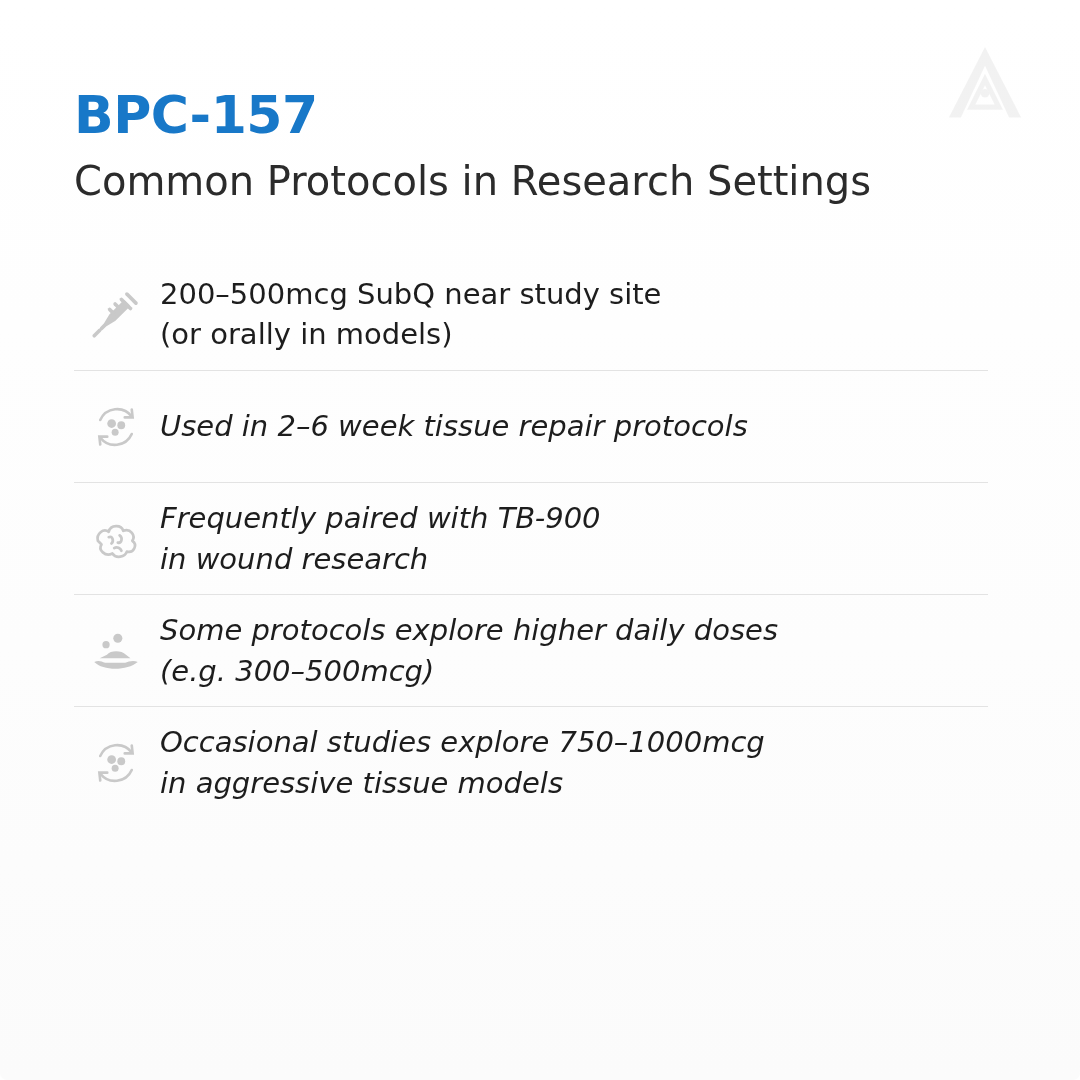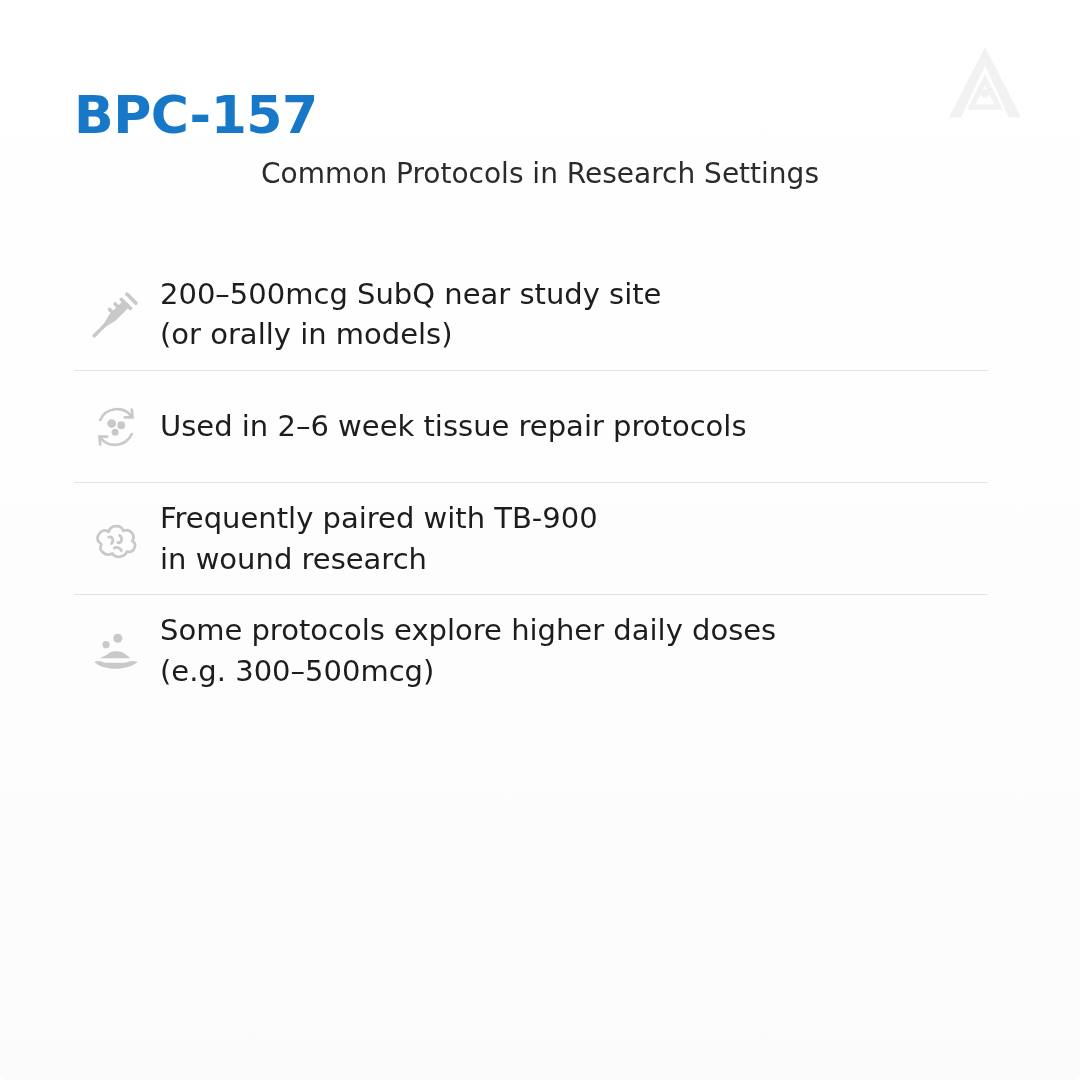--- a/index.html
+++ b/index.html
@@ -37,41 +37,41 @@
   .title {
     font-size: 52px;
     font-weight: 700;
     color: #1878c8;
     letter-spacing: -0.5px;
     line-height: 1.05;
     margin: 0;
   }
   .subtitle {
     margin: 14px 0 0 0;
-    font-size: 28px;
+    font-size: 40px;
     font-weight: 400;
     color: #2b2b2b;
     line-height: 1.2;
-    text-align: center;
   }
   .list {
     position: absolute;
     left: 74px;
     right: 92px;
     top: 258px;
   }
   .row {
     display: flex;
     align-items: center;
     min-height: 112px;
     padding: 14px 0;
     box-sizing: border-box;
   }
   .row + .row {
     border-top: 1px solid #e3e3e3;
+    font-style: italic;
   }
   .row-icon {
     flex: 0 0 84px;
     height: 64px;
     display: flex;
     align-items: center;
     justify-content: center;
     color: #c9c9c9;
   }
   .row-text {
@@ -158,15 +158,32 @@
           <circle cx="34" cy="18" r="5" fill="#c9c9c9"></circle>
           <circle cx="21" cy="25" r="4" fill="#c9c9c9"></circle>
           <path d="M22 36 C26 31 38 31 43 36 L48 40 L14 40 Z" fill="#c9c9c9"></path>
           <path d="M8 44 C18 54 44 54 56 44 C52 42 46 43 42 45 L20 45 C16 43 12 42 8 44 Z" fill="#c9c9c9"></path>
         </svg>
       </div>
       <div class="row-text">Some protocols explore higher daily doses
 (e.g. 300–500mcg)</div>
     </div>
 
+    <div class="row">
+      <div class="row-icon">
+        <svg viewBox="0 0 64 64" width="56" height="56" aria-hidden="true">
+          <g fill="none" stroke="#c9c9c9" stroke-width="3" stroke-linecap="round">
+            <path d="M14 24 A21 21 0 0 1 50 20"></path>
+            <path d="M50 40 A21 21 0 0 1 14 44"></path>
+            <path d="M50 12 L51 21 L42 21"></path>
+            <path d="M14 52 L13 43 L22 43"></path>
+          </g>
+          <circle cx="27" cy="28" r="5" fill="#c9c9c9"></circle>
+          <circle cx="38" cy="30" r="4.5" fill="#c9c9c9"></circle>
+          <circle cx="31" cy="38" r="4" fill="#c9c9c9"></circle>
+        </svg>
+      </div>
+      <div class="row-text">Occasional studies explore 750–1000mcg
+in aggressive tissue models</div>
+    </div>
 
   </div>
 </div>
 
 </body></html>

